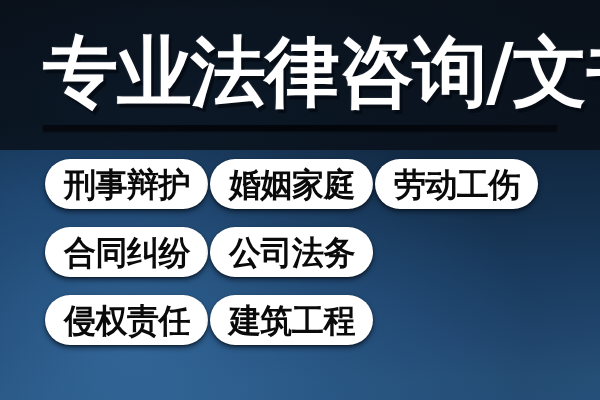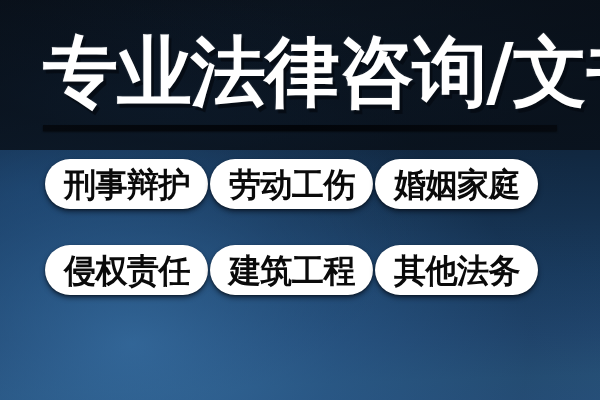--- a/index.html
+++ b/index.html
@@ -139,37 +139,40 @@
 
   <div class="divider"></div>
 
   <div class="pill-grid">
 
     <div class="pill-row">
       <div class="pill">
         <span class="pill-label">刑事辩护</span>
       </div>
       <div class="pill">
-        <span class="pill-label">劳动工伤</span>
+        <span class="pill-label">婚姻家庭</span>
       </div>
       <div class="pill">
-        <span class="pill-label">婚姻家庭</span>
+        <span class="pill-label">劳动工伤</span>
       </div>
     </div>
 
     <div class="pill-row">
+      <div class="pill">
+        <span class="pill-label">合同纠纷</span>
+      </div>
+      <div class="pill">
+        <span class="pill-label">公司法务</span>
+      </div>
     </div>
 
     <div class="pill-row">
       <div class="pill">
         <span class="pill-label">侵权责任</span>
       </div>
       <div class="pill">
         <span class="pill-label">建筑工程</span>
       </div>
-      <div class="pill">
-        <span class="pill-label">其他法务</span>
-      </div>
     </div>
 
   </div>
 
 </div>
 
 </body></html>

